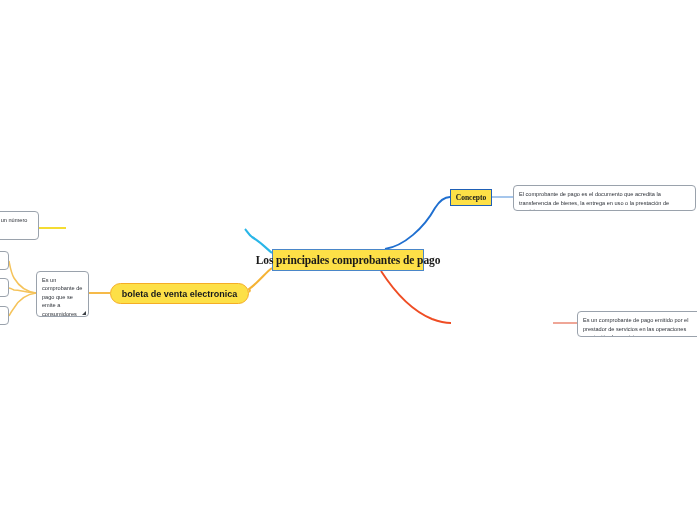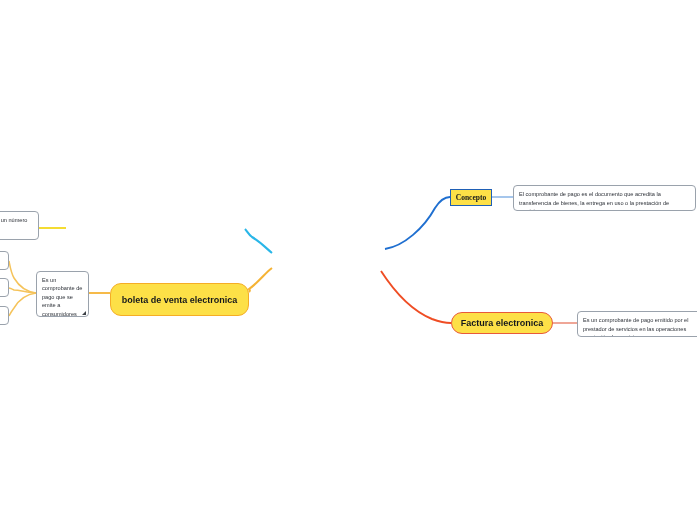--- a/index.html
+++ b/index.html
@@ -80,21 +80,21 @@
     border-radius: 11px;
     font-size: 9px;
     font-weight: 700;
     color: #15181c;
   }
   
   #node-boleta {
     left: 110px;
     top: 283px;
     width: 139px;
-    height: 33px;
+    height: 21px;
     border: 1.5px solid #f5ad25;
     border-radius: 11px;
     font-size: 9px;
     font-weight: 700;
     color: #15181c;
   }
   
   .note {
     position: absolute;
     box-sizing: border-box;
@@ -184,25 +184,25 @@
 
     <path d="M 272,268 C 266,272 258,283 249,289 C 250,290 250,291 249,292" fill="none" stroke="#f5b335" stroke-width="2.1"></path>
 
     <path d="M 110,293 L 89,293" fill="none" stroke="#f5b335" stroke-width="1.8"></path>
 
     <path d="M 36,293 C 28,292 20,288 14,278 C 11,273 10,266 9,261" fill="none" stroke="#f5c35a" stroke-width="1.5"></path>
     <path d="M 36,293 C 28,293 20,290 14,290 C 12,289 10,288 9,288" fill="none" stroke="#f5c35a" stroke-width="1.5"></path>
     <path d="M 36,293 C 28,294 20,298 14,308 C 11,312 10,314 9,316" fill="none" stroke="#f5c35a" stroke-width="1.5"></path>
   </svg>
 
+  <div class="node" id="root-node">Los principales comprobantes de pago</div>
 
   <div class="node" id="node-concepto">Concepto</div>
   <div class="note" id="note-concepto">El comprobante de pago es el documento que acredita la transferencia de bienes, la entrega en uso o la prestación de servicios.</div>
 
-  <div class="node" id="node-factura">Factura electronica</div>
   <div class="note" id="note-factura">Es un comprobante de pago emitido por el prestador de servicios en las operaciones prestación de servicios.</div>
 
   <div class="note" id="note-recibo">ervicios de
 s un número</div>
 
   <div class="node" id="node-boleta">boleta de venta electronica</div>
   <div class="note" id="note-boleta">
     <span>Es un comprobante de pago que se emite a consumidores finales.</span>
     <span class="resize-handle"></span>
   </div>

